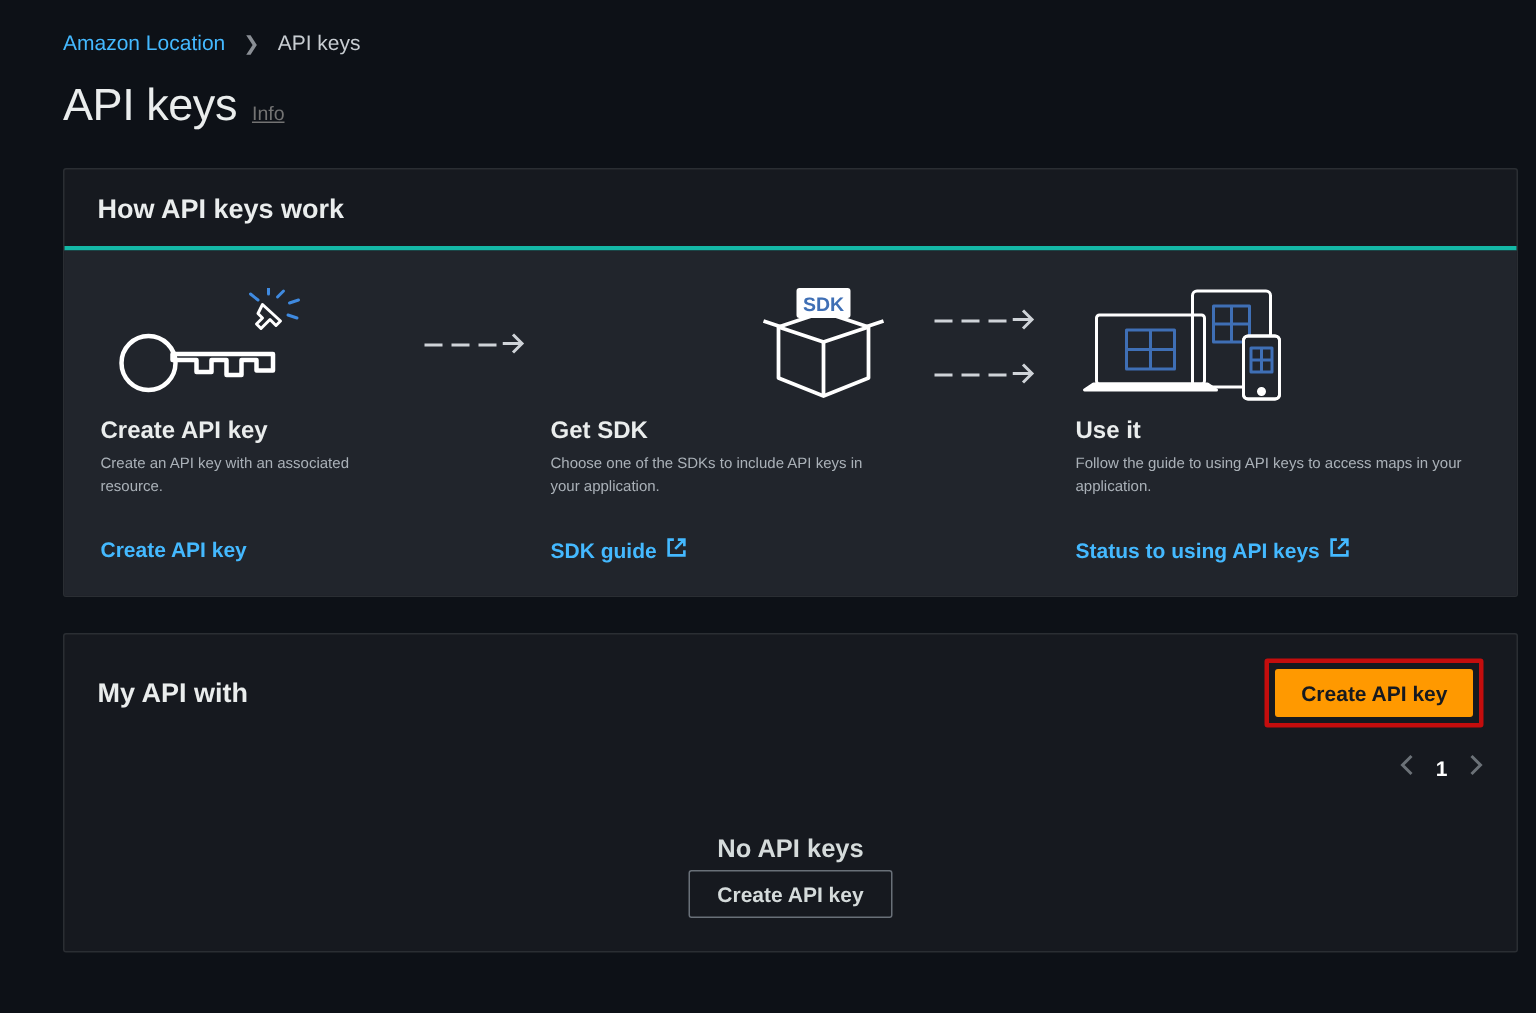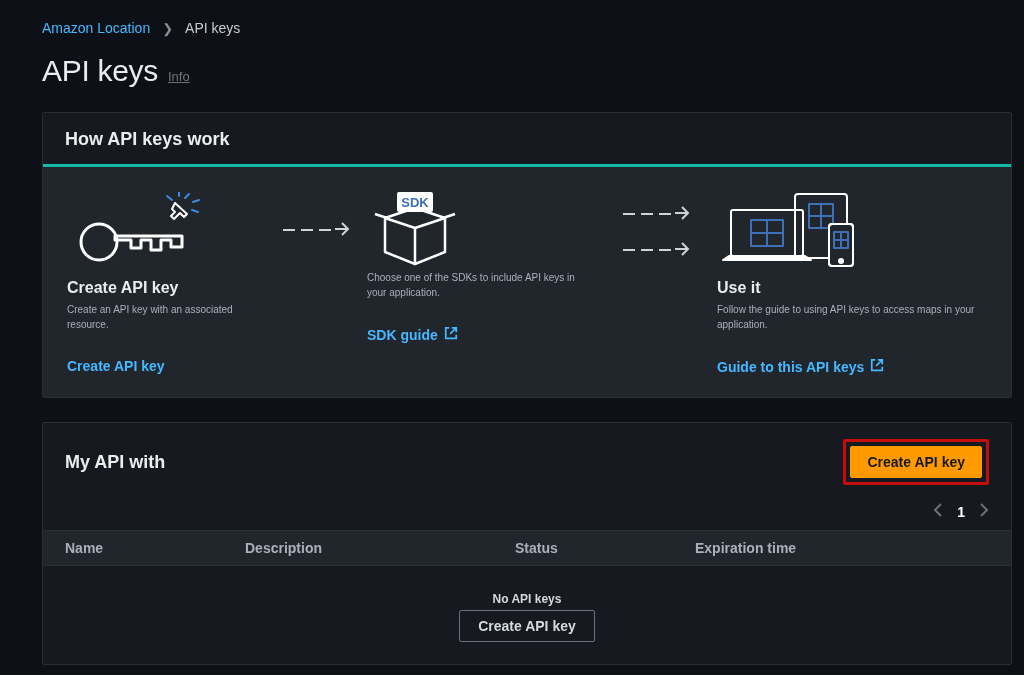--- a/index.html
+++ b/index.html
@@ -114,21 +114,21 @@
   }
   .col-name { width: 180px; }
   .col-desc { width: 270px; }
   .col-status { width: 180px; }
   .col-exp { flex: 1; }
 
   .empty-state {
     text-align: center;
     padding: 26px 0 22px;
   }
-  .empty-title { font-size: 12px; font-weight: 700; color: #d5dbdb; margin-bottom: 4px; }
+  .empty-title { font-size: 17px; font-weight: 700; color: #d5dbdb; margin-bottom: 4px; }
   .empty-desc { font-size: 14px; color: #aab1b8; margin-bottom: 18px; }
   .empty-btn {
     background: transparent;
     color: #d5dbdb;
     border: 1px solid #697078;
     font-weight: 700;
     font-size: 14px;
     padding: 7px 18px;
     border-radius: 2px;
     cursor: pointer;
@@ -187,32 +187,33 @@
             <span class="dash"></span>
           <span class="arrow-head">
             <svg width="16" height="14" viewBox="0 0 16 14">
                 <path d="M0 7 H12 M7 1 L13 7 L7 13" fill="none" stroke="#cfd3d8" stroke-width="2"></path>
               </svg>
           </span>
         </div>
       </div>
 
       <div class="step step2">
-        <div class="step-icon" style="justify-content:flex-start;">
+        <div class="step-icon" style="justify-content:flex-end;">
           <svg width="96" height="82" viewBox="0 0 96 82">
             <g fill="none" stroke="#fff" stroke-width="2.5" stroke-linejoin="round">
               <path d="M18 28 L48 18 L78 28 L78 62 L48 74 L18 62 Z"></path>
               <path d="M18 28 L48 38 L78 28"></path>
               <path d="M48 38 L48 74"></path>
               <path d="M8 24 L20 28 M88 24 L76 28"></path>
             </g>
             <rect x="30" y="2" width="36" height="20" rx="2" fill="#fff"></rect>
             <text x="48" y="17" font-family="Arial" font-size="13" font-weight="700" fill="#3f6fb5" text-anchor="middle">SDK</text>
           </svg>
         </div>
+        <div class="step-title">Get SDK</div>
         <div class="step-desc">Choose one of the SDKs to include API keys in your application.</div>
         <a href="#" class="step-link">
           <span>SDK guide</span>
           <span class="ext-link-icon">
             <svg viewBox="0 0 16 16">
                 <path fill="none" stroke="#44b9ff" stroke-width="2" d="M6 2H2v12h12v-4M9 2h5v5M14 2L7 9"></path>
               </svg>
           </span>
         </a>
       </div>
@@ -261,21 +262,21 @@
               <circle cx="124" cy="71" r="2" fill="#fff"></circle>
               <rect x="117" y="42" width="14" height="16" fill="none" stroke="#3f6fb5"></rect>
               <line x1="117" y1="50" x2="131" y2="50" stroke="#3f6fb5"></line>
               <line x1="124" y1="42" x2="124" y2="58" stroke="#3f6fb5"></line>
             </g>
           </svg>
         </div>
         <div class="step-title">Use it</div>
         <div class="step-desc">Follow the guide to using API keys to access maps in your application.</div>
         <a href="#" class="step-link">
-          <span>Guide to this API keys</span>
+          <span>Status to using API keys</span>
           <span class="ext-link-icon">
             <svg viewBox="0 0 16 16">
                 <path fill="none" stroke="#44b9ff" stroke-width="2" d="M6 2H2v12h12v-4M9 2h5v5M14 2L7 9"></path>
               </svg>
           </span>
         </a>
       </div>
 
     </div>
   </div>
@@ -295,26 +296,20 @@
           </svg>
       </span>
       <span class="page-num">1</span>
       <span class="pag-arrow">
         <svg viewBox="0 0 10 14">
             <path d="M2 1 L8 7 L2 13" fill="none" stroke="#6b7177" stroke-width="2"></path>
           </svg>
       </span>
     </div>
 
-    <div class="table-head">
-      <div class="col-name">Name</div>
-      <div class="col-desc">Description</div>
-      <div class="col-status">Status</div>
-      <div class="col-exp">Expiration time</div>
-    </div>
 
     <div class="empty-state">
       <div class="empty-title">No API keys</div>
       <button class="empty-btn">Create API key</button>
     </div>
   </div>
 
 </div>
 
 </body></html>

